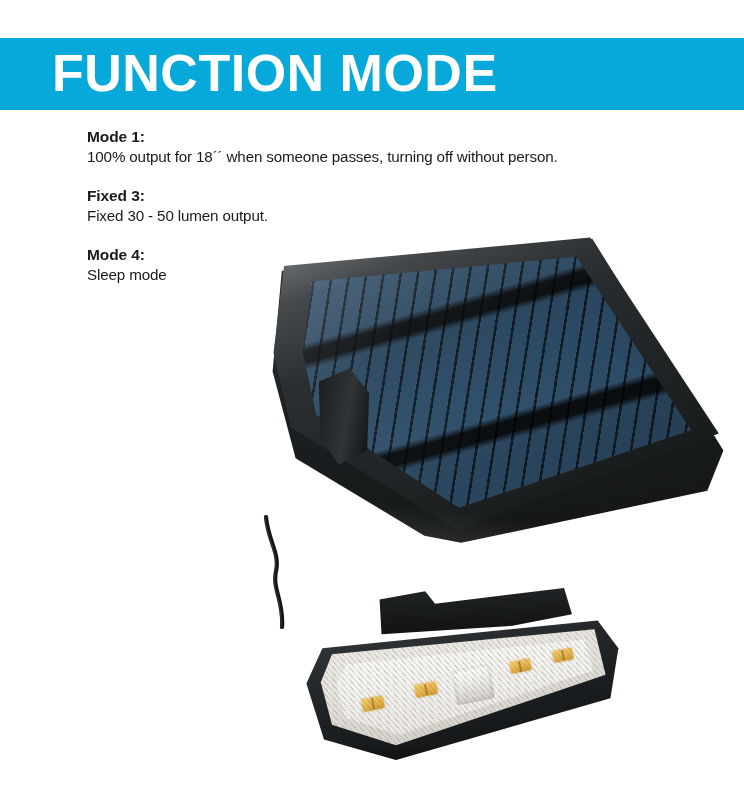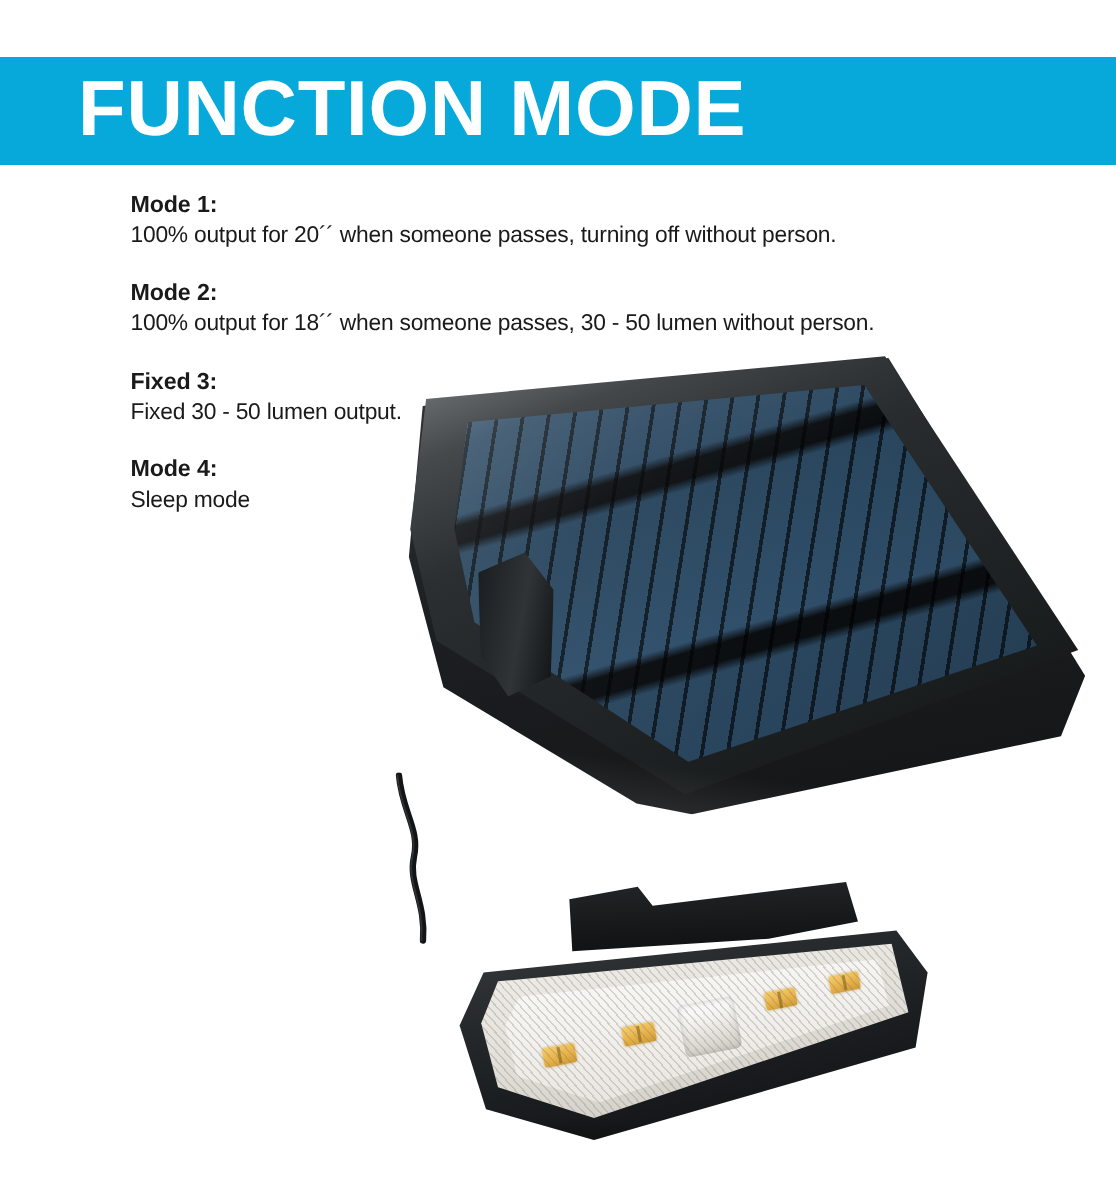--- a/index.html
+++ b/index.html
@@ -269,27 +269,23 @@
 <body>
 
 <div id="header-banner">
   <div id="page-title">FUNCTION MODE</div>
 </div>
 
 <div id="modes-list">
 
   <div class="mode-item">
     <div class="mode-label">Mode 1:</div>
-    <div class="mode-desc">100% output for 20´´ when someone passes, turning off without person.</div>
-  </div>
-
-  <div class="mode-item">
-    <div class="mode-label">Mode 2:</div>
-    <div class="mode-desc">100% output for 18´´ when someone passes, 30 - 50 lumen without person.</div>
-  </div>
+    <div class="mode-desc">100% output for 18´´ when someone passes, turning off without person.</div>
+  </div>
+
 
   <div class="mode-item">
     <div class="mode-label">Fixed 3:</div>
     <div class="mode-desc">Fixed 30 - 50 lumen output.</div>
   </div>
 
   <div class="mode-item">
     <div class="mode-label">Mode 4:</div>
     <div class="mode-desc">Sleep mode</div>
   </div>

